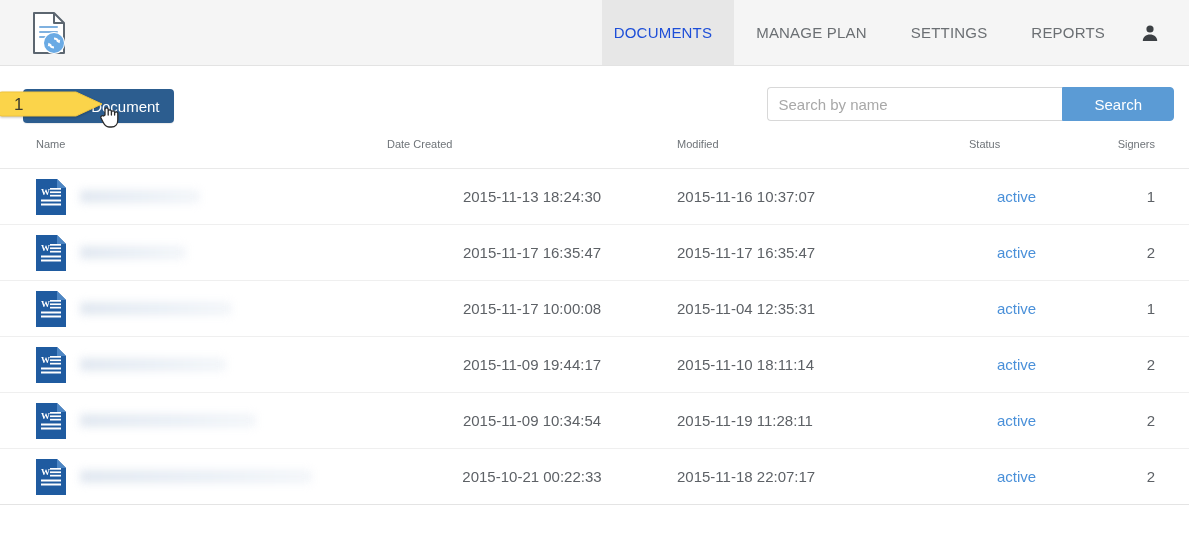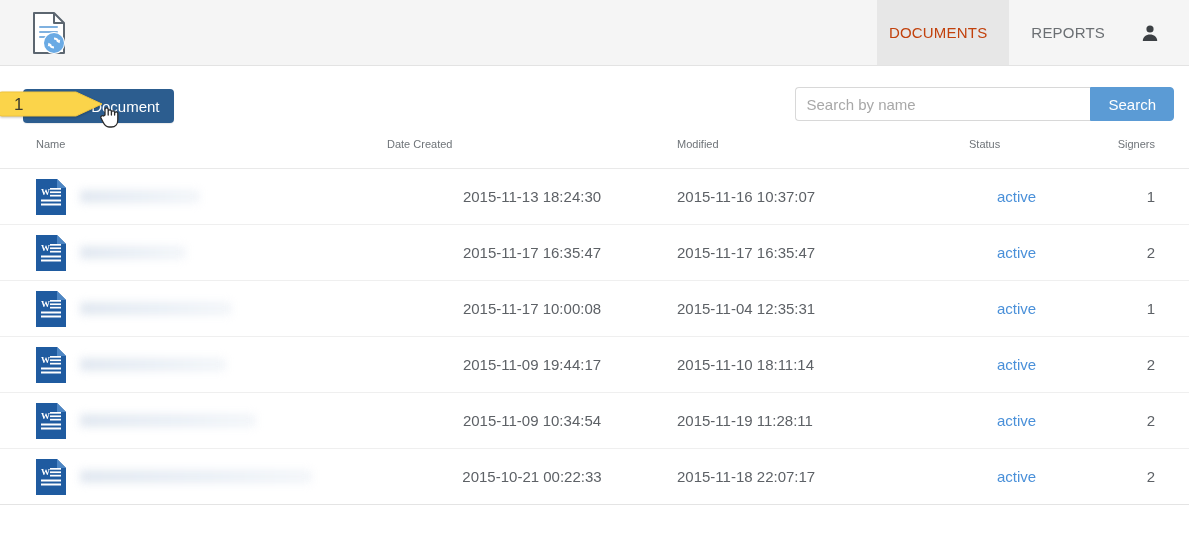--- a/index.html
+++ b/index.html
@@ -29,21 +29,21 @@
     letter-spacing: -0.4px; line-height: 1;
   }
   .navlinks { display: flex; align-items: stretch; padding-right: 14px; }
   .navlink {
     display: flex; align-items: center; justify-content: center;
     padding: 0 22px;
     font-size: 15px; color: #6b6f73; letter-spacing: 0.2px;
     text-decoration: none; cursor: pointer;
     white-space: nowrap;
   }
-  .navlink.active { background: #e7e7e7; color: #c2410c; padding-left: 12px; }
+  .navlink.active { background: #e7e7e7; color: #1d4ed8; padding-left: 12px; }
   .navuser {
     display: flex; align-items: center; justify-content: center;
     padding: 0 16px 0 14px; cursor: pointer;
   }
   .navuser svg { display:block; }
 
   
   .toolbar { position: absolute; left: 0; top: 66px; width: 1189px; height: 72px; }
   .btn-new {
     position: absolute; left: 23px; top: 23px;
@@ -65,21 +65,21 @@
     width: 295px; height: 34px;
     border: 1px solid #d8d8d8; border-right: none;
     border-radius: 4px 0 0 4px;
     padding: 0 10px;
     font-size: 15px; color: #555;
     font-family: "Liberation Sans", sans-serif;
     background: #fff; outline: none;
   }
   .search-input::placeholder { color: #a8a8a8; }
   .btn-search {
-    height: 34px; padding: 0 17px;
+    height: 34px; padding: 0 31px;
     background: #5b9bd5; color: #fff;
     border: 1px solid #5b9bd5; border-radius: 0 4px 4px 0;
     font-size: 15px; font-family: "Liberation Sans", sans-serif;
     cursor: pointer;
   }
 
   
   .doc-table { position: absolute; left: 0; top: 138px; width: 1189px; }
   .tbl { width: 1189px; border-collapse: collapse; table-layout: fixed; }
   .tbl th {
@@ -150,20 +150,22 @@
             <path d="M24 38.6 a5.6 5.6 0 0 1 -5.1 -3.3 l1.9 -.9 a3.5 3.5 0 0 0 3.2 2.1 z"></path>
             <path d="M30.2 29.6 l-.6 3.6 l-3.3 -1.7 z"></path>
             <path d="M17.8 36.4 l.6 -3.6 l3.3 1.7 z"></path>
           </g>
         </svg>
       </span>
     </div>
 
     <div class="navlinks">
       <a class="navlink active" href="#">DOCUMENTS</a>
+      <a class="navlink" href="#">MANAGE PLAN</a>
+      <a class="navlink" href="#">SETTINGS</a>
       <a class="navlink" href="#">REPORTS</a>
       <div class="navuser">
         <svg width="18" height="18" viewBox="0 0 18 18" xmlns="http://www.w3.org/2000/svg">
           <circle cx="9" cy="5" r="3.6" fill="#3c4044"></circle>
           <path d="M1.8 17 c0 -4.2 3.2 -6.6 7.2 -6.6 s7.2 2.4 7.2 6.6 z" fill="#3c4044"></path>
         </svg>
       </div>
     </div>
   </div>
 

